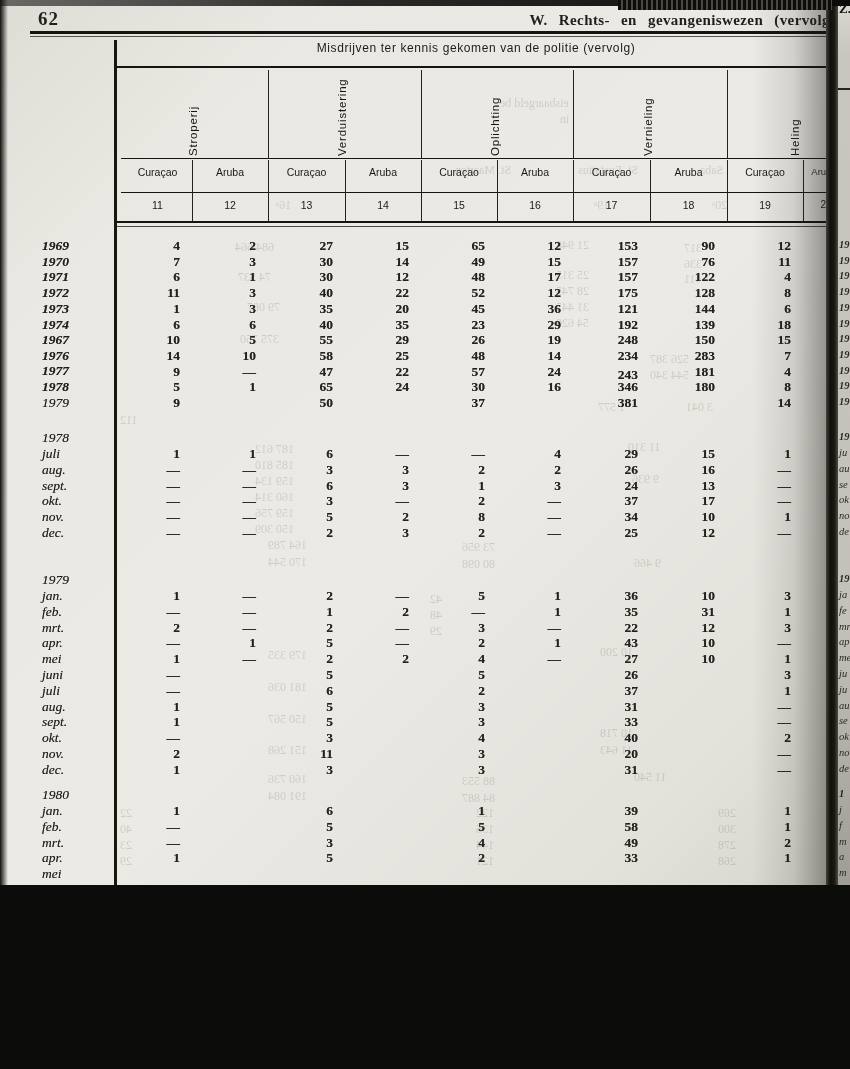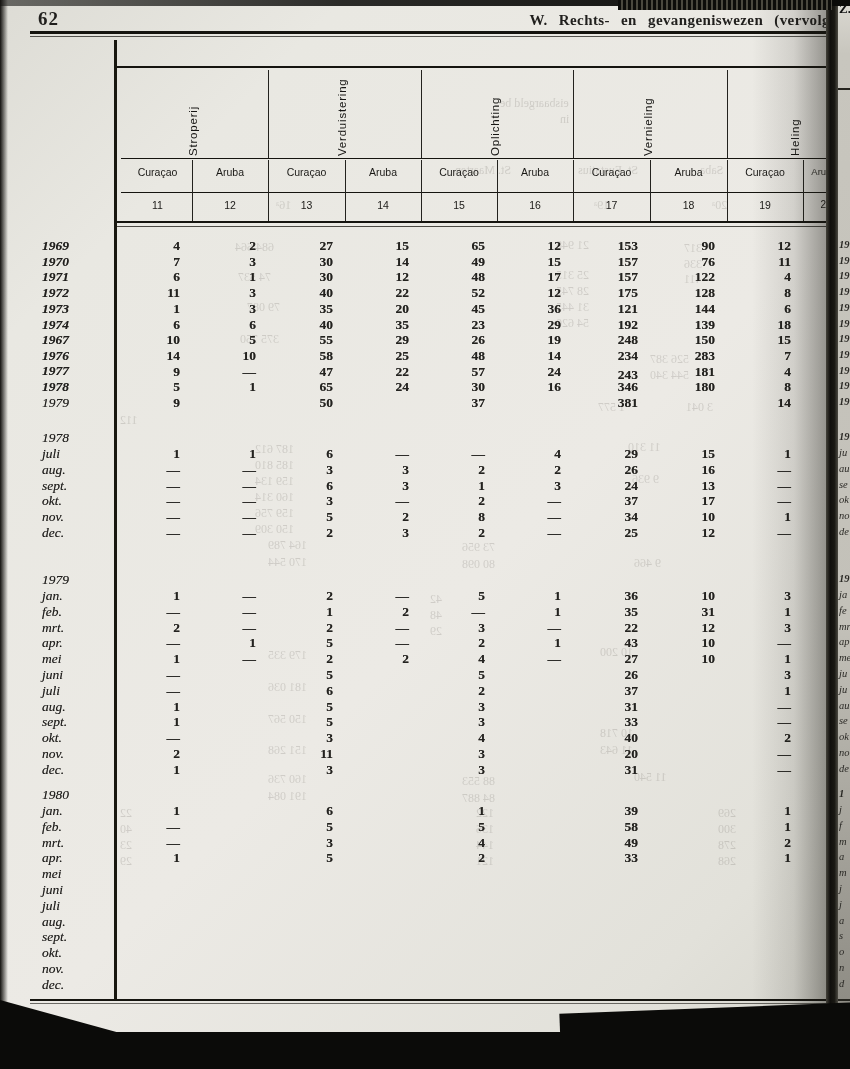--- a/index.html
+++ b/index.html
@@ -1,16 +1,16 @@
 <!DOCTYPE html>
 <html><head>
 <meta charset="utf-8">
 <style>
   html,body{margin:0;padding:0;background:#0c0c0a;}
-  .photo{position:relative;width:850px;height:1069px;overflow:hidden;
+  .photo{position:relative;width:850px;height:885px;overflow:hidden;
     background:linear-gradient(135deg,#dddcd5 0%,#e9e8e2 18%,#eceae5 55%,#e2e1da 85%,#d6d5cd 100%);
     font-family:"Liberation Serif",serif;color:#201f1d;}
   .abs{position:absolute;}
   
   .pageno{left:38px;top:8px;font:700 19px "Liberation Serif",serif;letter-spacing:1px;}
   .running-head{right:20px;top:12px;width:620px;text-align:right;font:700 15px "Liberation Serif",serif;
     word-spacing:7px;letter-spacing:.4px;white-space:nowrap;overflow:hidden;}
   .hrule{background:#15140f;}
   .tbl-title{left:123px;top:41px;width:706px;text-align:center;
     font:12px "Liberation Sans",sans-serif;letter-spacing:.6px;color:#1d1c1a;}
@@ -60,20 +60,21 @@
   <div class="abs hrule" style="left:30px;top:36px;width:806px;height:1px;opacity:.7;"></div>
   <div class="abs hrule" style="left:114px;top:66px;width:722px;height:1.5px;"></div>
   <div class="abs hrule" style="left:121px;top:158px;width:715px;height:1px;"></div>
   <div class="abs hrule" style="left:121px;top:192px;width:715px;height:1px;"></div>
   <div class="abs hrule" style="left:114px;top:221px;width:722px;height:2.4px;"></div>
   <div class="abs hrule" style="left:114px;top:225.5px;width:722px;height:1px;opacity:.75;"></div>
   <div class="abs hrule" style="left:30px;top:999px;width:806px;height:2.2px;"></div>
   <div class="abs hrule" style="left:30px;top:1003px;width:806px;height:.8px;opacity:.6;"></div>
   <div class="abs vline" style="left:114px;top:40px;width:2.6px;height:960px;background:#18170f;"></div>
 
+  <div class="abs tbl-title">Misdrijven ter kennis gekomen van de politie (vervolg)</div>
 
   <div id="tableArea">
       <div class="abs rot" style="left: 187px;">Stroperij</div>
       <div class="abs subhead" style="left: 122.5px; width: 70px;">Curaçao</div>
       <div class="abs colnum" style="left: 122.5px; width: 70px;">11</div>
       <div class="abs subhead" style="left: 195px; width: 70px;">Aruba</div>
       <div class="abs colnum" style="left: 195px; width: 70px;">12</div>
       <div class="abs rot" style="left: 336px;">Verduistering</div>
       <div class="abs subhead" style="left: 271.5px; width: 70px;">Curaçao</div>
       <div class="abs colnum" style="left: 271.5px; width: 70px;">13</div>

